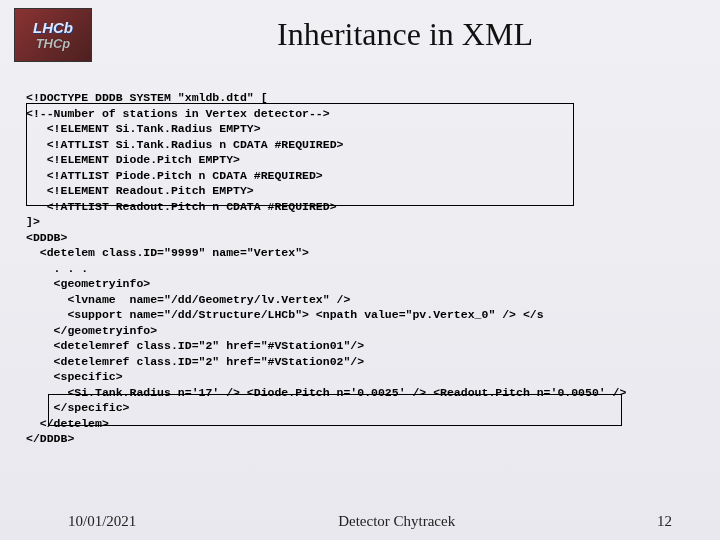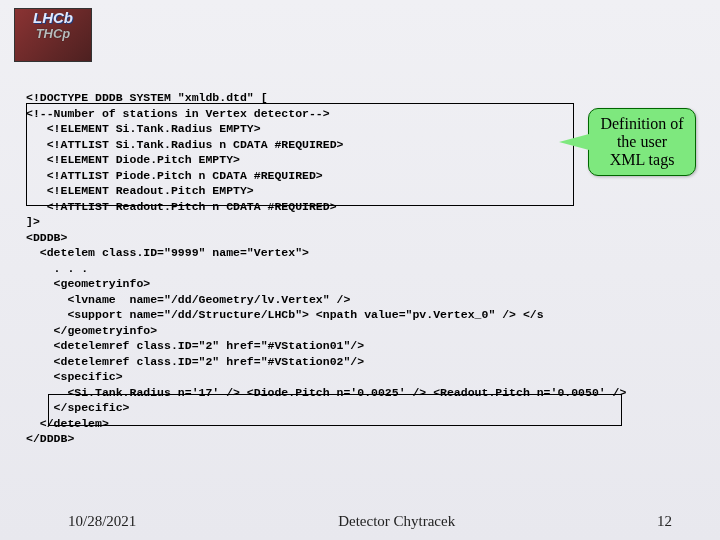--- a/index.html
+++ b/index.html
@@ -10,21 +10,21 @@
     position: relative;
     overflow: hidden;
   }
   .slide { width: 100%; height: 100%; position: relative; }
   .logo {
     position: absolute; top: 8px; left: 14px;
     width: 78px; height: 54px;
     background: linear-gradient(135deg, #8a3333 0%, #4d2020 100%);
     border: 1px solid #333;
     display: flex; flex-direction: column;
-    align-items: center; justify-content: flex-start;
+    align-items: center; justify-content: center;
     color: #fff; font-weight: bold;
   }
   .logo-text { font-size: 15px; font-style: italic; color: #dde8ff; text-shadow: 1px 1px 0 #223a7a; }
   .logo-sub { font-size: 13px; font-style: italic; color: #bbb; text-shadow: 0 0 1px #000; }
   .title {
     position: absolute; top: 16px; left: 110px; right: 20px;
     text-align: center;
     font-family: "Times New Roman", serif;
     font-size: 32px; color: #111;
   }
@@ -78,20 +78,21 @@
 </style>
 </head>
 <body>
 <div class="slide">
 
   <div class="logo">
     <div class="logo-text">LHCb</div>
     <div class="logo-sub">THCp</div>
   </div>
 
+  <div class="title">Inheritance in XML</div>
 
   <div class="code">&lt;!DOCTYPE DDDB SYSTEM "xmldb.dtd" [
 &lt;!--Number of stations in Vertex detector--&gt;
    &lt;!ELEMENT Si.Tank.Radius EMPTY&gt;
    &lt;!ATTLIST Si.Tank.Radius n CDATA #REQUIRED&gt;
    &lt;!ELEMENT Diode.Pitch EMPTY&gt;
    &lt;!ATTLIST Piode.Pitch n CDATA #REQUIRED&gt;
    &lt;!ELEMENT Readout.Pitch EMPTY&gt;
    &lt;!ATTLIST Readout.Pitch n CDATA #REQUIRED&gt;
 ]&gt;
@@ -106,20 +107,19 @@
     &lt;detelemref class.ID="2" href="#VStation02"/&gt;
     &lt;specific&gt;
       &lt;Si.Tank.Radius n='17' /&gt; &lt;Diode.Pitch n='0.0025' /&gt; &lt;Readout.Pitch n='0.0050' /&gt;
     &lt;/specific&gt;
   &lt;/detelem&gt;
 &lt;/DDDB&gt;</div>
 
   <div class="box1"></div>
   <div class="box2"></div>
 
-  <div class="callout callout1">Definition of the user XML tags</div>
 
   <div class="footer">
-    <span>10/28/2021</span>
+    <span>10/01/2021</span>
     <span>Detector Chytracek</span>
     <span>12</span>
   </div>
 </div>
 
 </body></html>

